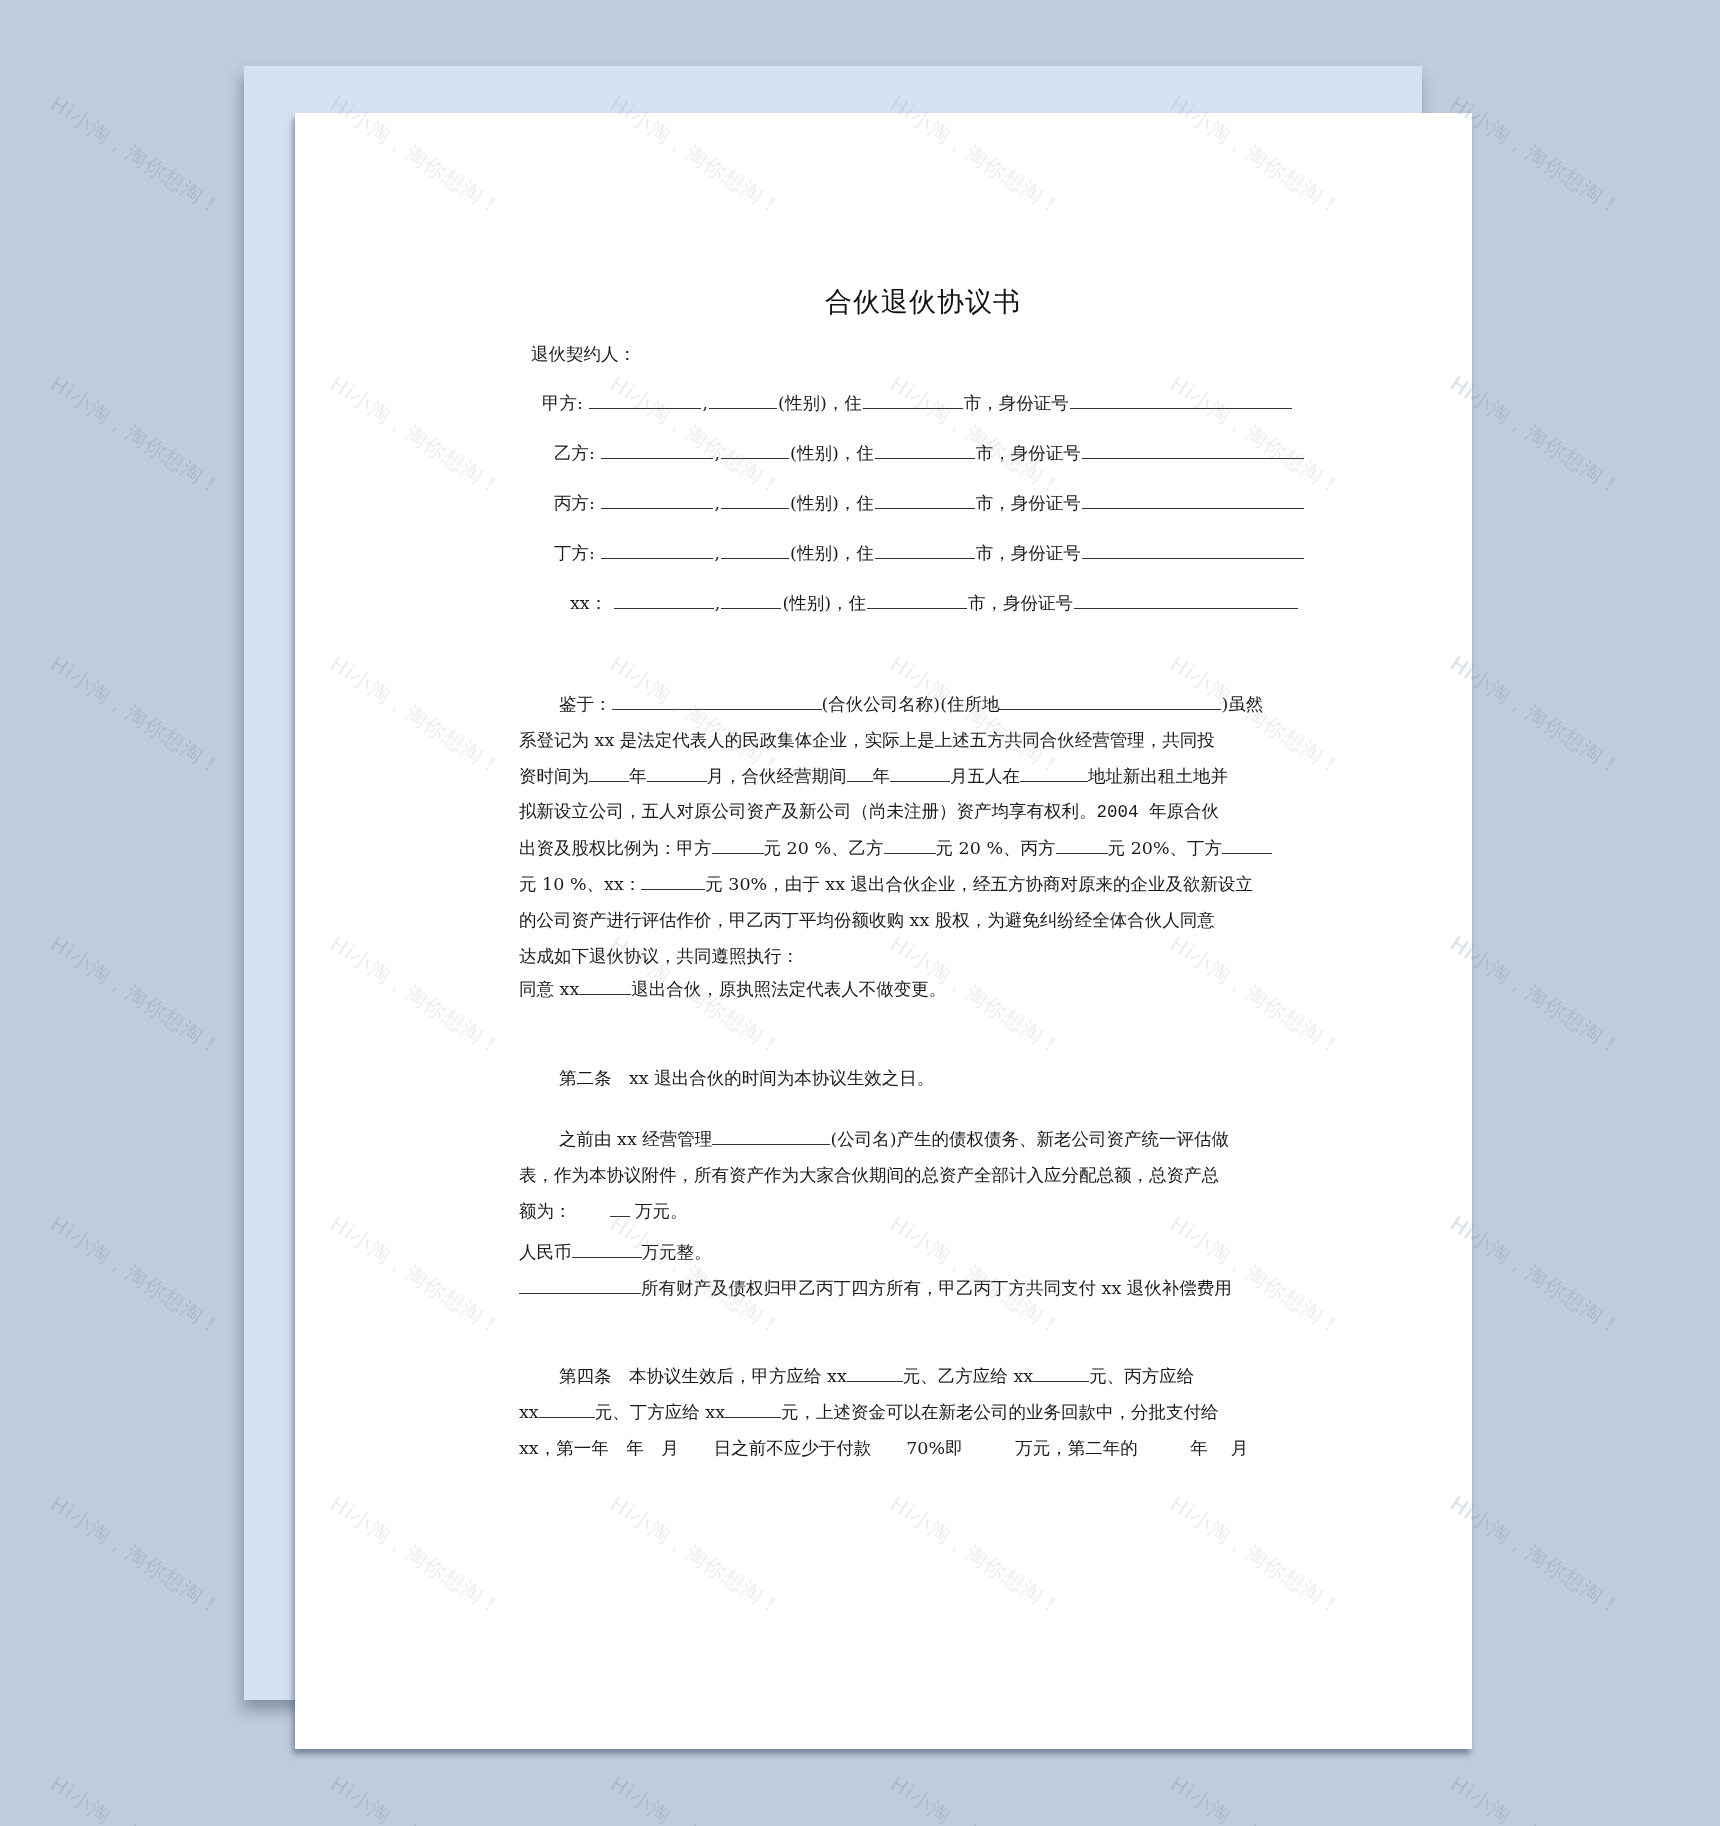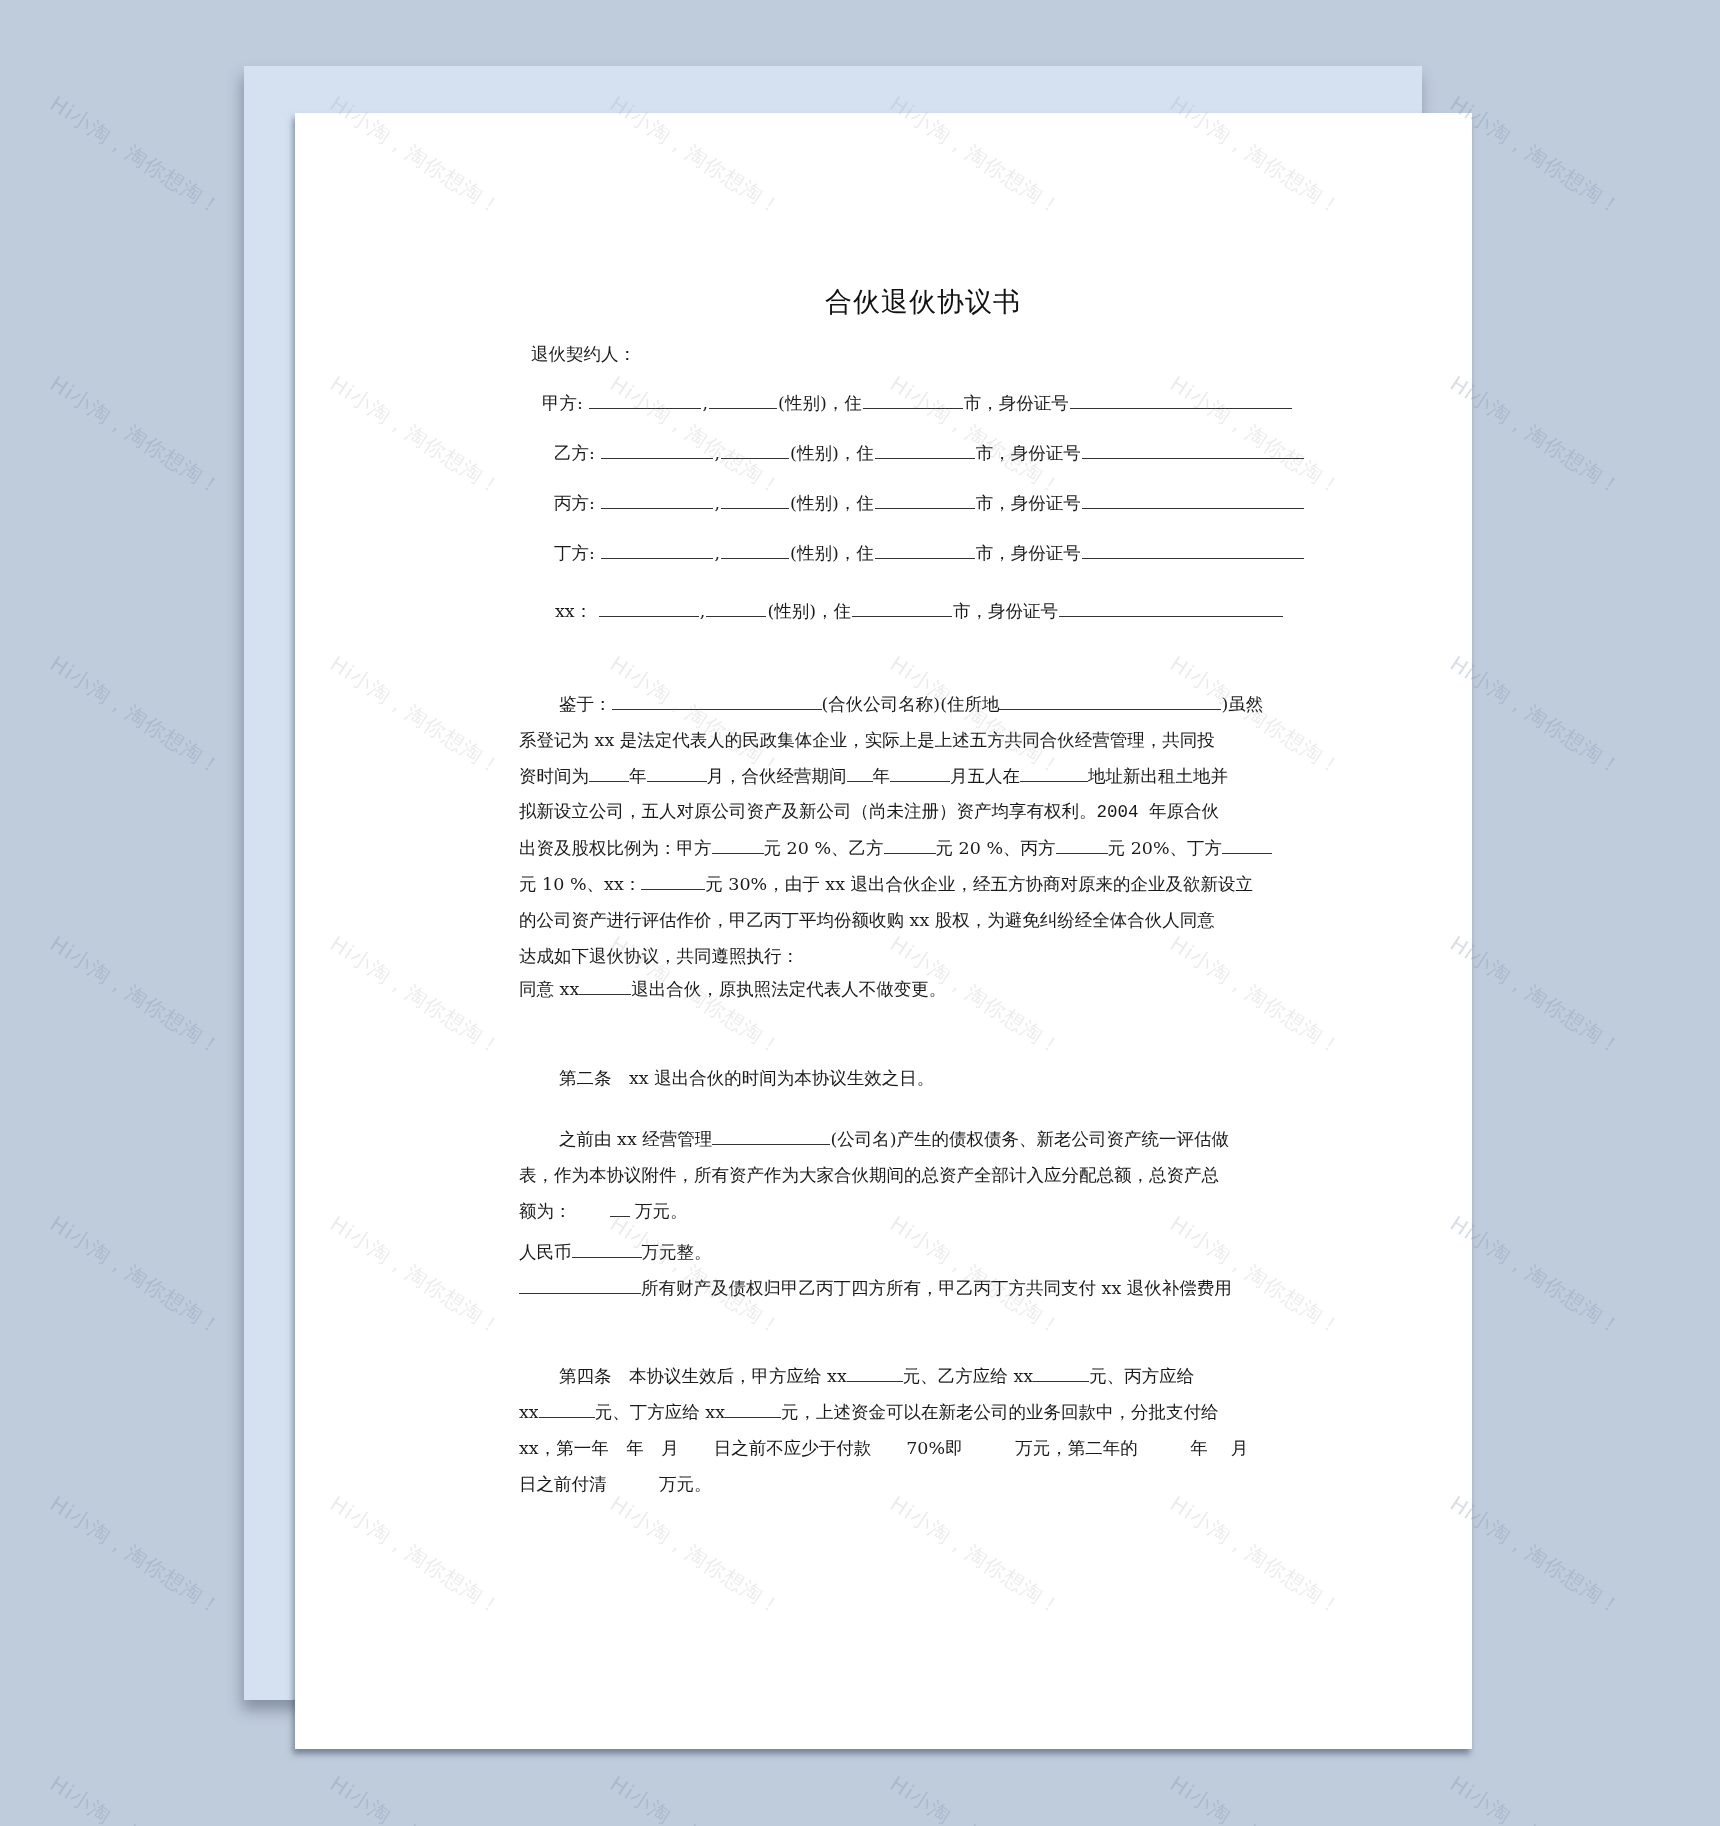--- a/index.html
+++ b/index.html
@@ -117,21 +117,21 @@
       <span class="blank" style="width:112px"></span>,<span class="blank" style="width:68px"></span><span>(性别)，住</span><span class="blank" style="width:100px"></span><span>市，身份证号</span><span class="blank" style="width:222px"></span>
     </div>
     <div class="line party-line" style="top:379px;left:35px;">
       <span>丙方:</span>
       <span class="blank" style="width:112px"></span>,<span class="blank" style="width:68px"></span><span>(性别)，住</span><span class="blank" style="width:100px"></span><span>市，身份证号</span><span class="blank" style="width:222px"></span>
     </div>
     <div class="line party-line" style="top:429px;left:35px;">
       <span>丁方:</span>
       <span class="blank" style="width:112px"></span>,<span class="blank" style="width:68px"></span><span>(性别)，住</span><span class="blank" style="width:100px"></span><span>市，身份证号</span><span class="blank" style="width:222px"></span>
     </div>
-    <div class="line party-line" style="top:479px;left:36px;margin-top:8px;">
+    <div class="line party-line" style="top:479px;left:51px;">
       <span>xx：</span>
       <span class="blank" style="width:100px"></span>,<span class="blank" style="width:60px"></span><span>(性别)，住</span><span class="blank" style="width:100px"></span><span>市，身份证号</span><span class="blank" style="width:224px"></span>
     </div>
 
     <div class="para" style="top:573px;">
       <div style="white-space:nowrap;"><span class="indent"></span><span>鉴于：</span><span class="blank" style="width:210px"></span><span>(合伙公司名称)(住所地</span><span class="blank" style="width:222px"></span><span>)虽然</span></div>
       <div style="white-space:nowrap;">系登记为 xx 是法定代表人的民政集体企业，实际上是上述五方共同合伙经营管理，共同投</div>
       <div style="white-space:nowrap;"><span>资时间为</span><span class="blank" style="width:40px"></span><span>年</span><span class="blank" style="width:60px"></span><span>月，合伙经营期间</span><span class="blank" style="width:26px"></span><span>年</span><span class="blank" style="width:60px"></span><span>月五人在</span><span class="blank" style="width:68px"></span><span>地址新出租土地并</span></div>
       <div style="white-space:nowrap;font-family:Liberation Mono, monospace;">拟新设立公司，五人对原公司资产及新公司（尚未注册）资产均享有权利。2004 年原合伙</div>
       <div style="white-space:nowrap;"><span>出资及股权比例为：甲方</span><span class="blank" style="width:52px"></span><span>元 20 %、乙方</span><span class="blank" style="width:52px"></span><span>元 20 %、丙方</span><span class="blank" style="width:52px"></span><span>元 20%、丁方</span><span class="blank" style="width:50px"></span></div>
@@ -156,21 +156,20 @@
 
     <div class="para" style="top:1121px;">
       <div style="white-space:nowrap;"><span>人民币</span><span class="blank" style="width:70px"></span><span>万元整。</span></div>
       <div style="white-space:nowrap;"><span class="blank" style="width:122px"></span><span>所有财产及债权归甲乙丙丁四方所有，甲乙丙丁方共同支付 xx 退伙补偿费用</span></div>
     </div>
 
     <div class="para" style="top:1245px;">
       <div style="white-space:nowrap;"><span class="indent"></span><span>第四条　本协议生效后，甲方应给 xx</span><span class="blank" style="width:56px"></span><span>元、乙方应给 xx</span><span class="blank" style="width:56px"></span><span>元、丙方应给</span></div>
       <div style="white-space:nowrap;"><span>xx</span><span class="blank" style="width:56px"></span><span>元、丁方应给 xx</span><span class="blank" style="width:56px"></span><span>元，上述资金可以在新老公司的业务回款中，分批支付给</span></div>
       <div style="white-space:nowrap;">xx，第一年　年　月　　日之前不应少于付款　　70%即　　　万元，第二年的　　　年　 月</div>
-      <div style="white-space:nowrap;">日之前付清　　　万元。</div>
     </div>
 
   </div>
 </div>
 
 <div class="wm-layer" id="wm-layer">
     <span class="wm on-bg" style="left: 60px; top: 90px;">Hi小淘，淘你想淘！</span>
     <span class="wm on-page" style="left: 340px; top: 90px;">Hi小淘，淘你想淘！</span>
     <span class="wm on-page" style="left: 620px; top: 90px;">Hi小淘，淘你想淘！</span>
     <span class="wm on-page" style="left: 900px; top: 90px;">Hi小淘，淘你想淘！</span>

